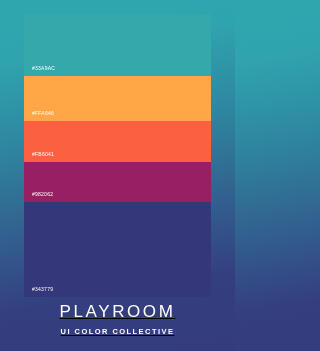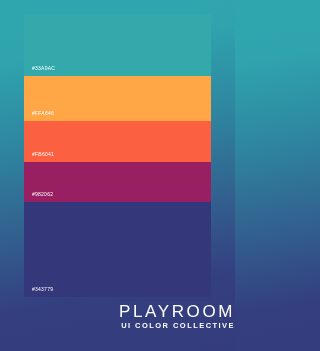--- a/index.html
+++ b/index.html
@@ -28,35 +28,37 @@
     color:#ffffff;
     font-size:5px;
     letter-spacing:0.25px;
     font-weight:normal;
     line-height:1;
     white-space:nowrap;
   }
   #card-caption {
     position:absolute;
     left:0; right:0; top:303px;
-    text-align:right;
+    text-align:center;
+    text-decoration:underline;
   }
   #brand-title {
     color:#ffffff;
     font-size:17px;
     letter-spacing:2.6px;
     font-weight:normal;
     line-height:1.1;
   }
   #brand-subtitle {
     color:#ffffff;
     font-size:7.5px;
     letter-spacing:1.45px;
     font-weight:bold;
     line-height:1.1;
+    margin-top:6px;
   }
 </style>
 </head>
 <body>
 
 <div id="palette-card">
 
   <div class="swatch" style="background: rgb(51, 169, 172); height: 62px;">
     <span class="swatch-hex">#33A9AC</span>
   </div>

